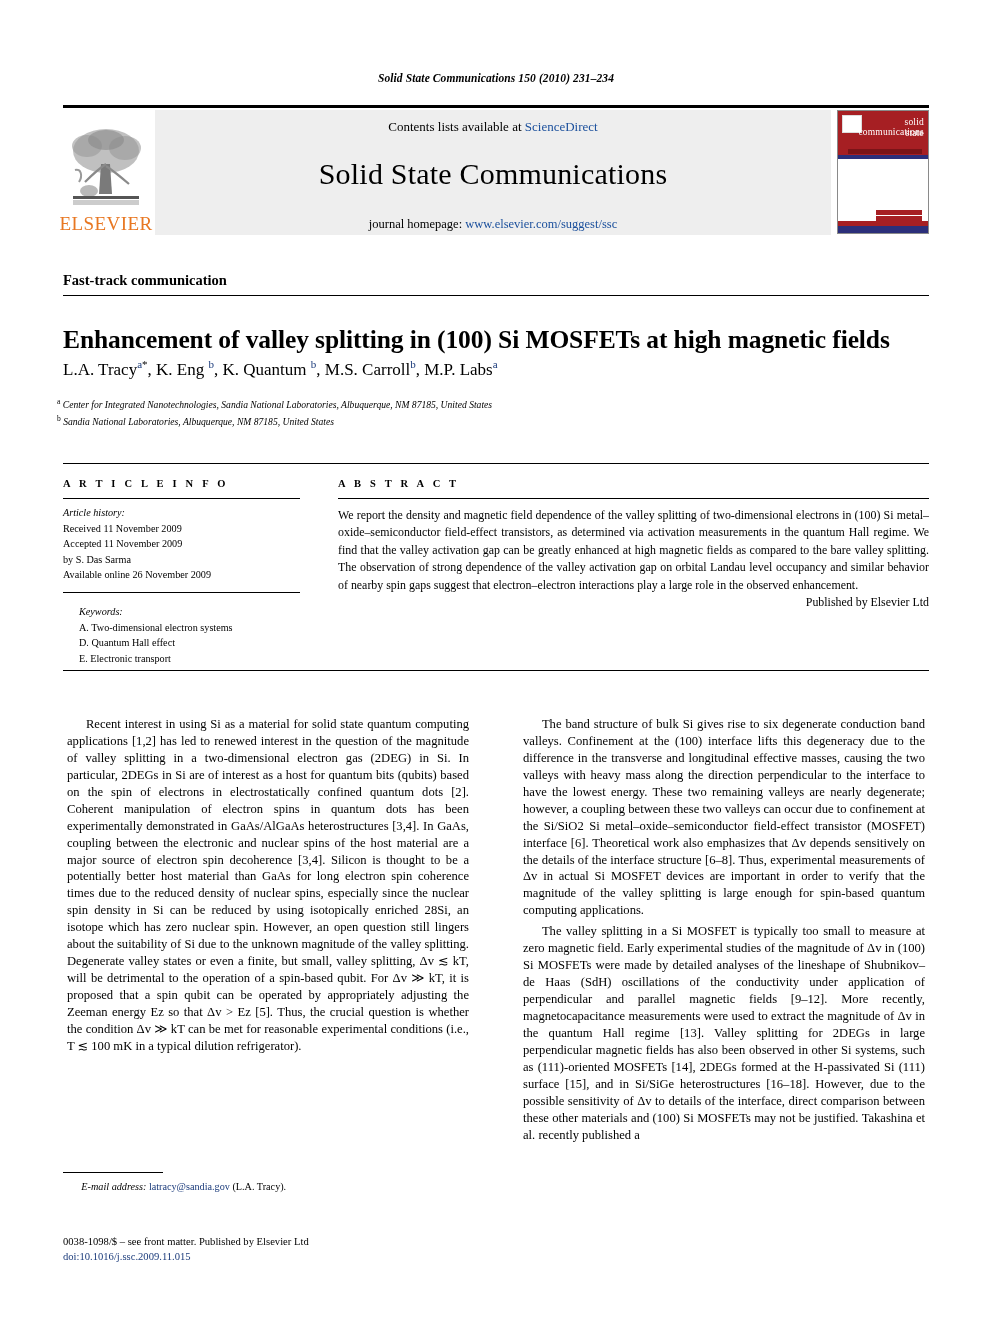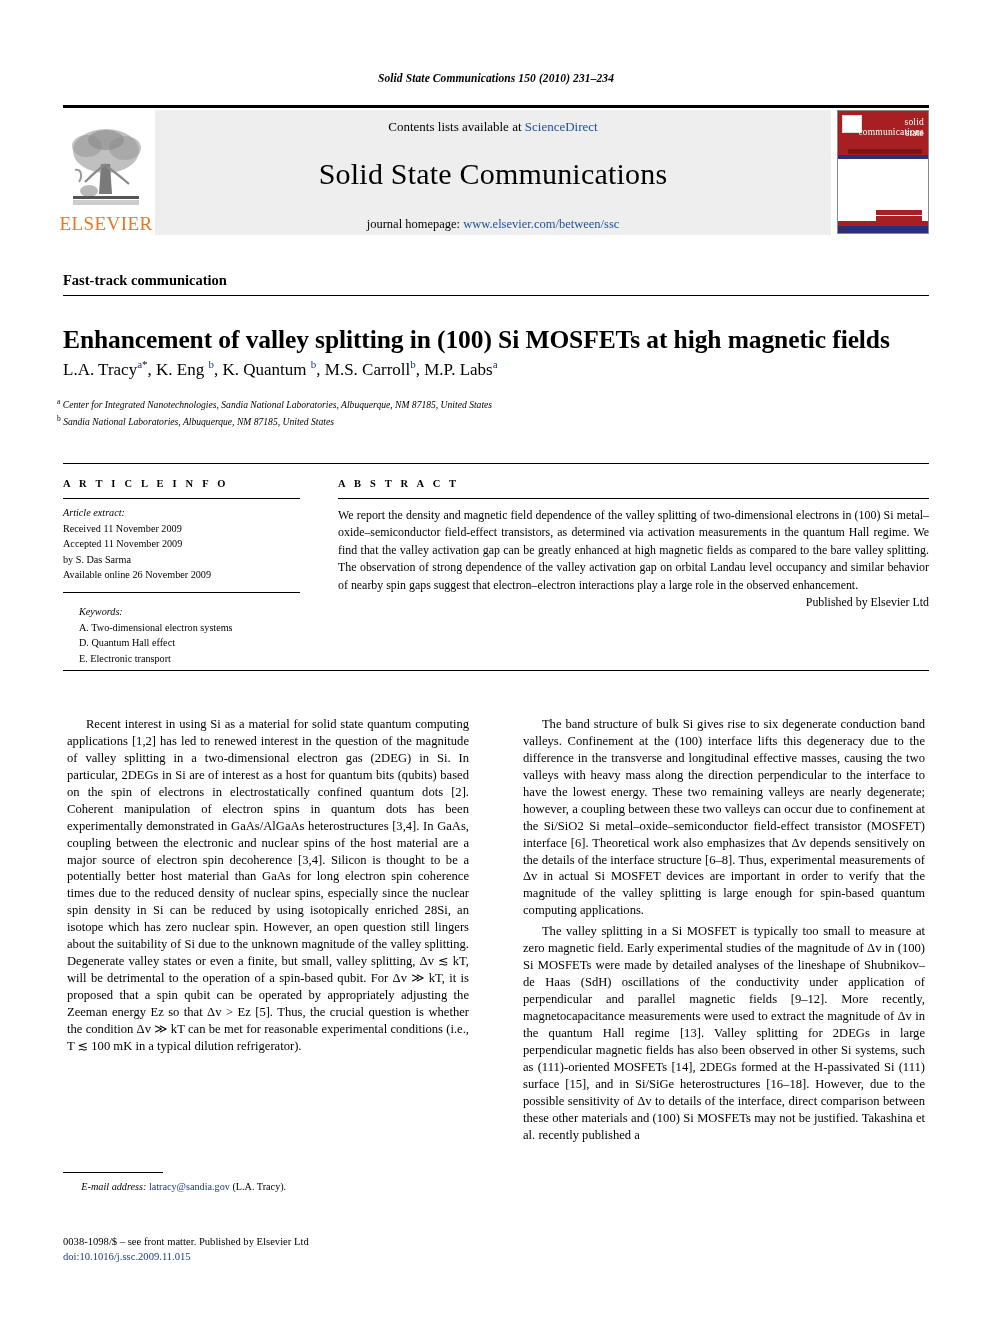--- a/index.html
+++ b/index.html
@@ -354,21 +354,21 @@
         </div>
         <div class="elsevier-word">ELSEVIER</div>
       </div>
 
       <div class="journal-band">
         <div class="contents-line">
           <span>Contents lists available at </span><span class="sd">ScienceDirect</span>
         </div>
         <div class="journal-title">Solid State Communications</div>
         <div class="homepage-line">
-          <span>journal homepage: </span><span class="url">www.elsevier.com/between/ssc</span>
+          <span>journal homepage: </span><span class="url">www.elsevier.com/suggest/ssc</span>
         </div>
       </div>
 
       <div class="cover-thumb">
         <div class="cover-red"></div>
         <div class="cover-mini"></div>
         <div class="cover-txt" style="top:6px;">solid</div>
         <div class="cover-txt" style="top:17px;">state</div>
         <div class="cover-txt" style="top:16px;text-align:right;">communications</div>
         <div class="cover-blue-bar"></div>
@@ -398,21 +398,21 @@
     <div><sup>a</sup> <span>Center for Integrated Nanotechnologies, Sandia National Laboratories, Albuquerque, NM 87185, United States</span></div>
     <div><sup>b</sup> <span>Sandia National Laboratories, Albuquerque, NM 87185, United States</span></div>
   </div>
 
   <div class="info-abs-rule-top"></div>
 
   <div class="info-col">
     <div class="sec-caps">A R T I C L E    I N F O</div>
     <div class="thin-rule"></div>
     <div class="info-group">
-      <div class="ital">Article extract:</div>
+      <div class="ital">Article history:</div>
       <div>Received 11 November 2009</div>
       <div>Accepted 11 November 2009</div>
       <div>by S. Das Sarma</div>
       <div>Available online 26 November 2009</div>
     </div>
   </div>
 
   <div class="info-rule-mid1"></div>
   <div class="info-col" style="top:600px;">
     <div class="info-group" style="padding-top:4px;margin-left:16px;">

